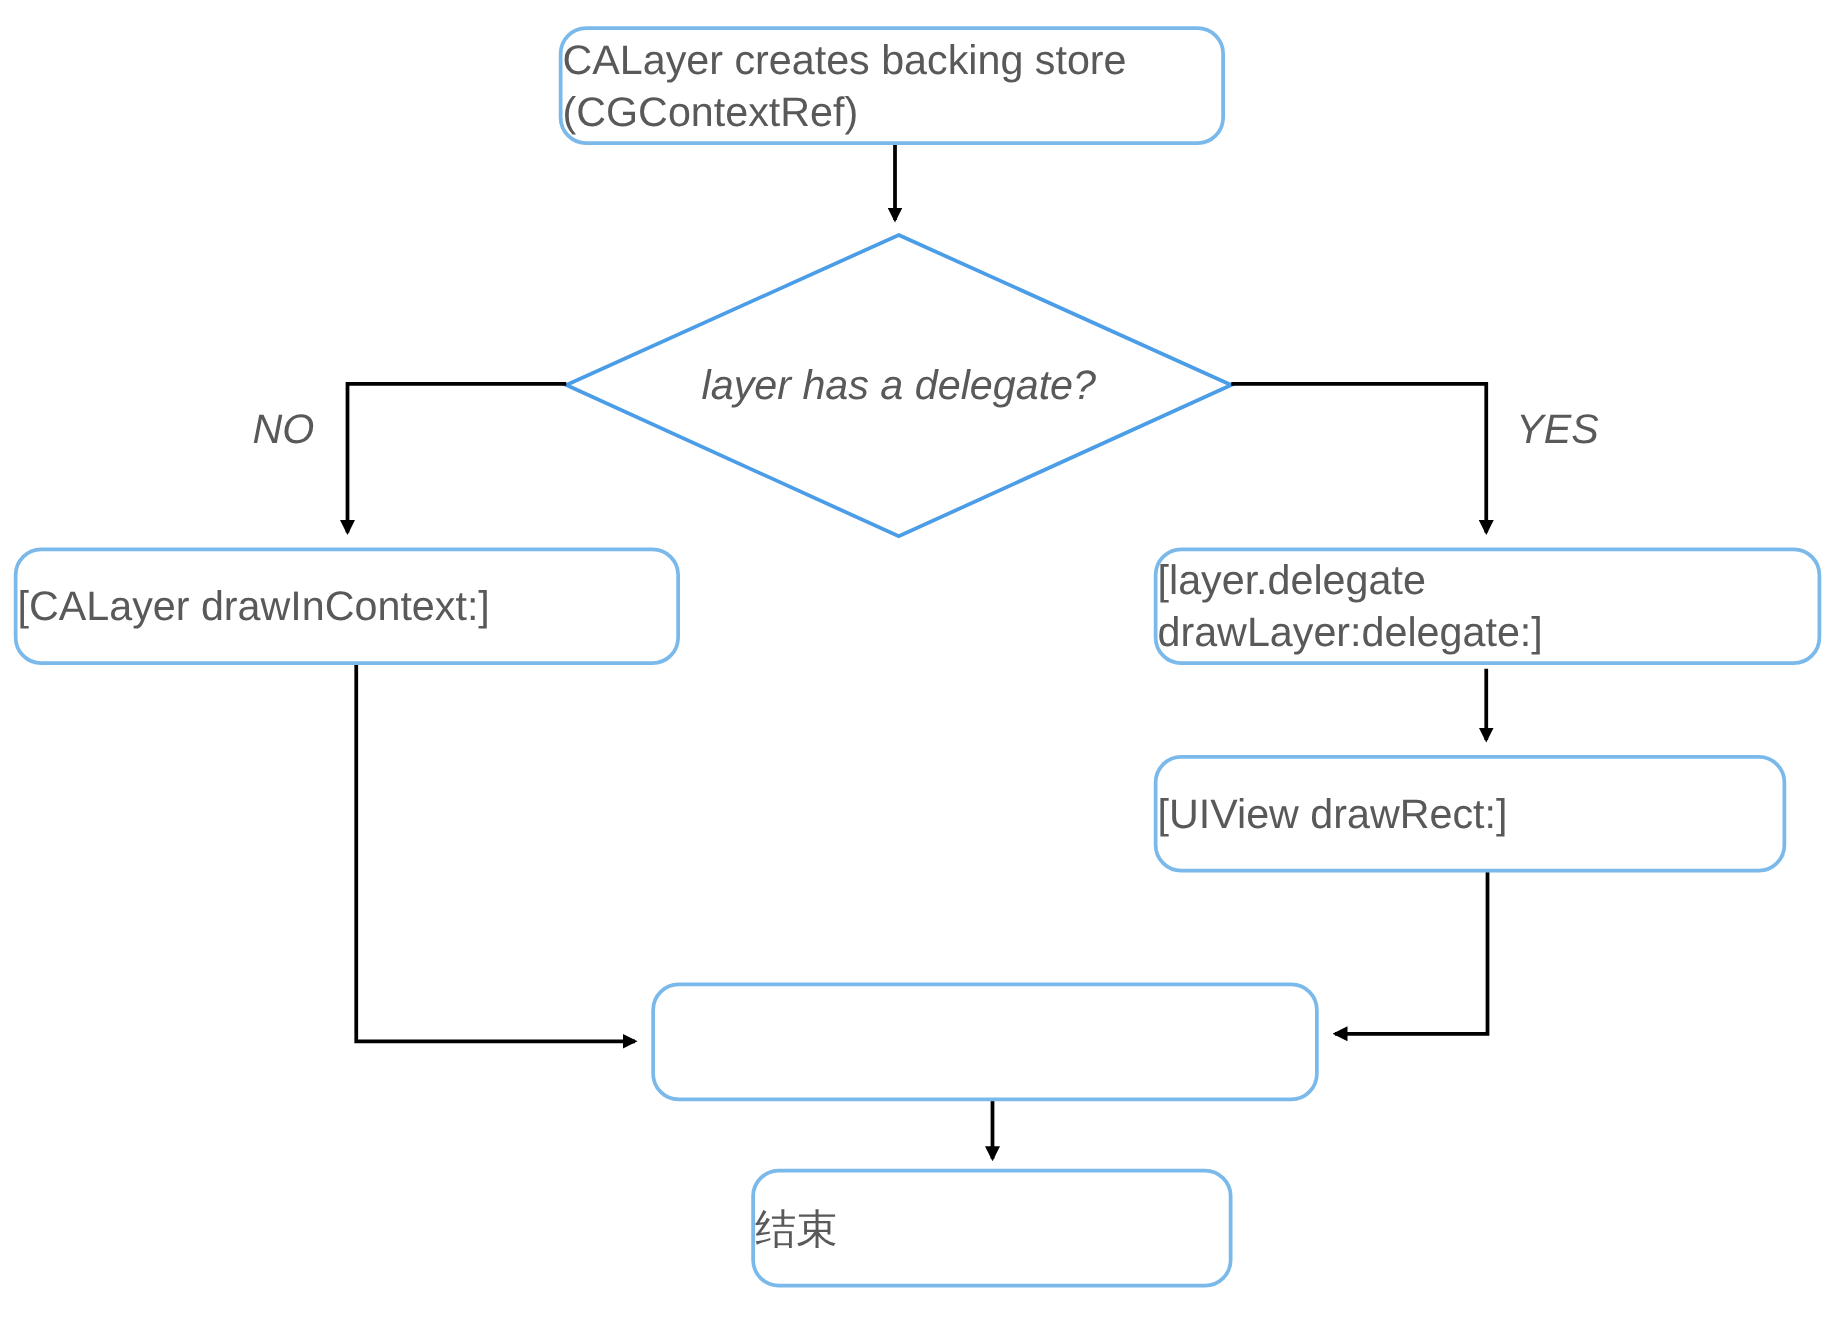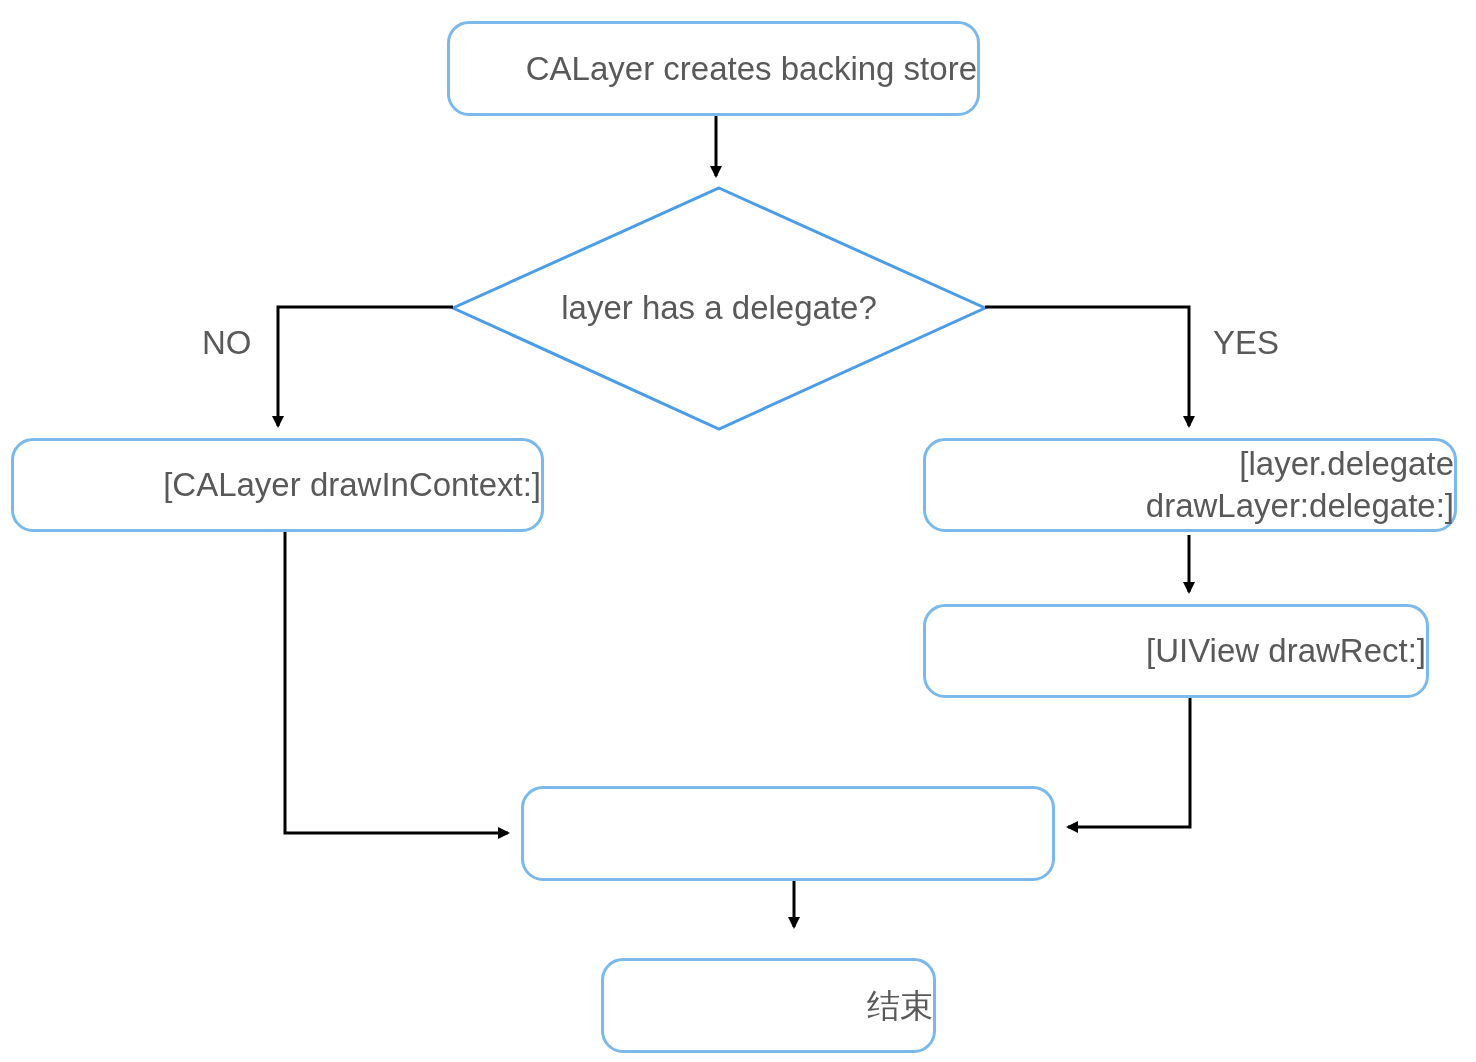--- a/index.html
+++ b/index.html
@@ -20,43 +20,44 @@
       top: 0;
     }
     .node {
       position: absolute;
       box-sizing: border-box;
       border: 3px solid #7ab9ea;
       border-radius: 22px;
       background: #ffffff;
       display: flex;
       flex-direction: column;
-      align-items: flex-end;
+      align-items: flex-start;
       justify-content: center;
       color: #595959;
       font-size: 33px;
       line-height: 42px;
       text-align: center;
-      padding-left: 48px;
     }
     .node span { display: block; white-space: nowrap; }
     .diamond-text {
       position: absolute;
       color: #595959;
       font-size: 33px;
       line-height: 40px;
       text-align: center;
       white-space: nowrap;
+      font-style: italic;
     }
     .edge-label {
       position: absolute;
       color: #595959;
       font-size: 33px;
       line-height: 40px;
       white-space: nowrap;
+      font-style: italic;
     }
   </style>
 </head>
 <body>
 
 <svg id="canvas" width="1476" height="1062" viewBox="0 0 1476 1062">
   <defs>
     <marker id="arrowhead" markerWidth="12" markerHeight="12" refX="10" refY="6" orient="auto" markerUnits="userSpaceOnUse">
       <path d="M0,0 L12,6 L0,12 Z" fill="#000000"></path>
     </marker>
@@ -74,20 +75,21 @@
 
   <polyline points="285,531 285,833 508,833" fill="none" stroke="#000" stroke-width="3" marker-end="url(#arrowhead)"></polyline>
 
   <polyline points="1190,697 1190,827 1068,827" fill="none" stroke="#000" stroke-width="3" marker-end="url(#arrowhead)"></polyline>
 
   <line x1="794" y1="879" x2="794" y2="927" stroke="#000" stroke-width="3" marker-end="url(#arrowhead)"></line>
 </svg>
 
 <div class="node" style="left:447px; top:21px; width:533px; height:95px;">
   <span>CALayer creates backing store</span>
+  <span>(CGContextRef)</span>
 </div>
 
 <div class="diamond-text" style="left:453px; width:532px; top:288px;">layer has a delegate?</div>
 
 <div class="edge-label" style="left:202px; top:323px;">NO</div>
 
 <div class="edge-label" style="left:1213px; top:323px;">YES</div>
 
 <div class="node" style="left:11px; top:438px; width:533px; height:94px;">
   <span>[CALayer drawInContext:]</span>
@@ -98,15 +100,15 @@
   <span>drawLayer:delegate:]</span>
 </div>
 
 <div class="node" style="left:923px; top:604px; width:506px; height:94px;">
   <span>[UIView drawRect:]</span>
 </div>
 
 <div class="node" style="left:521px; top:786px; width:534px; height:95px;">
 </div>
 
-<div class="node" style="left:601px; top:935px; width:335px; height:95px;margin-top:23px;">
+<div class="node" style="left:601px; top:935px; width:385px; height:95px;">
   <span>结束</span>
 </div>
 
 </body></html>

